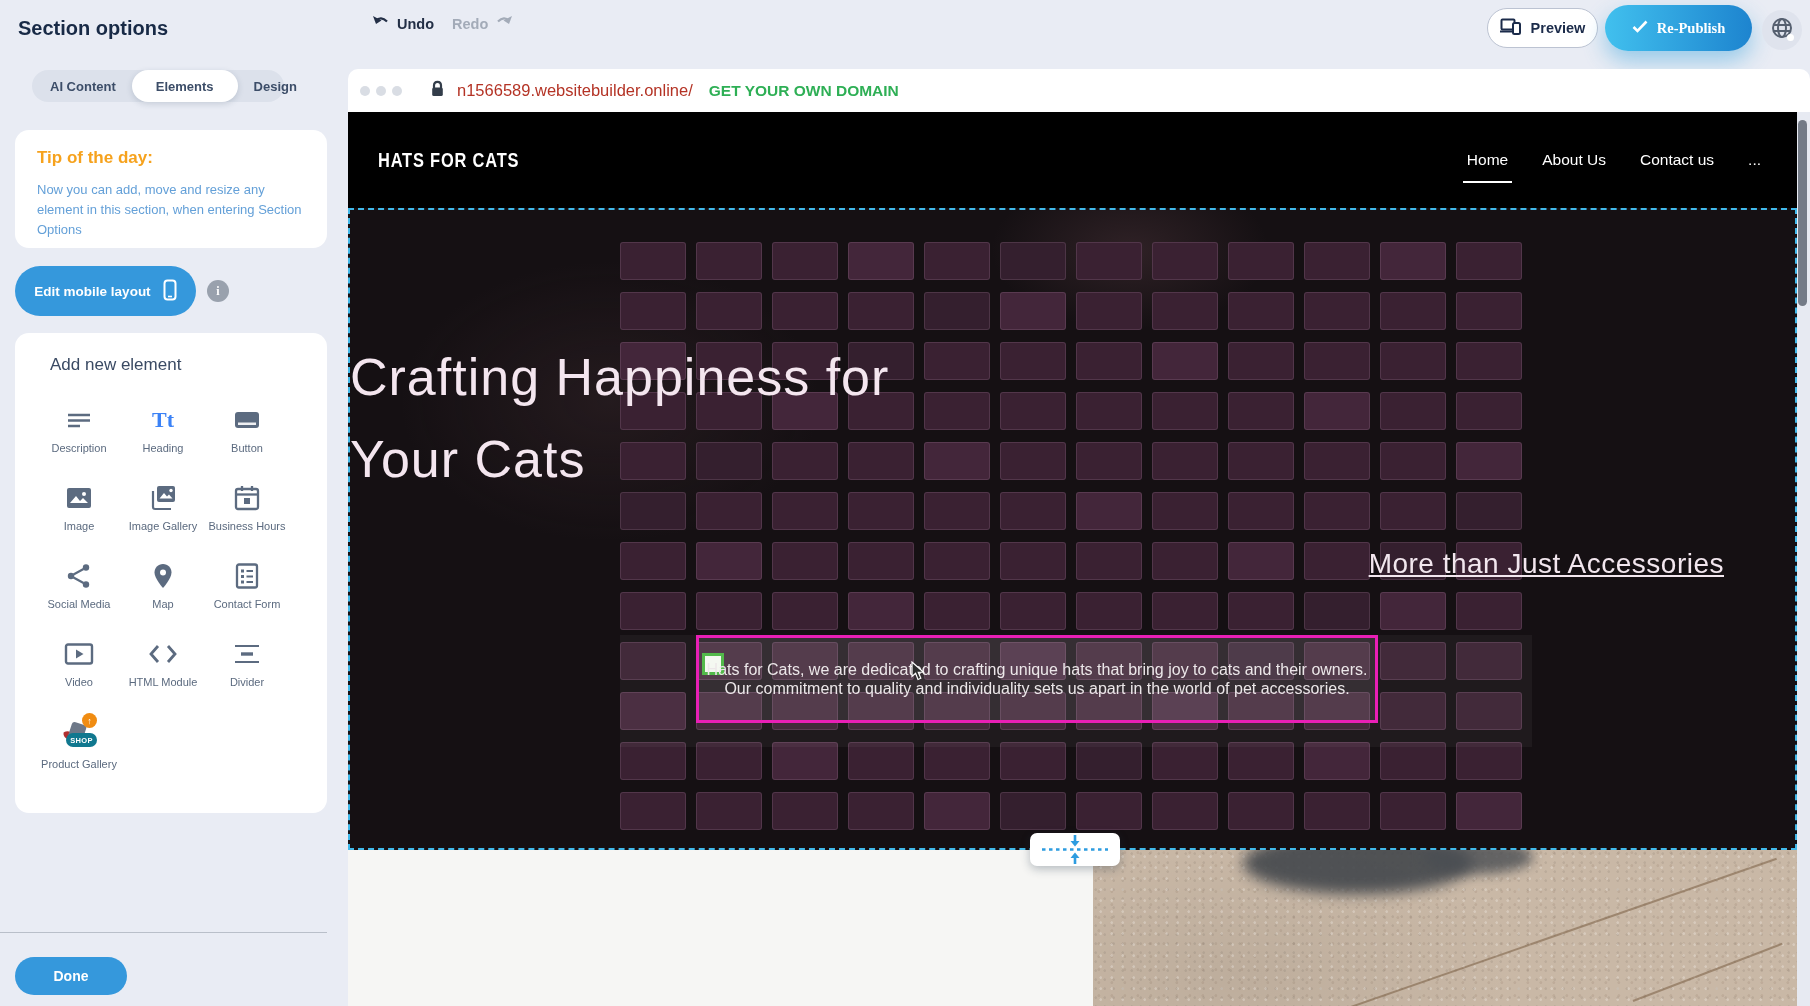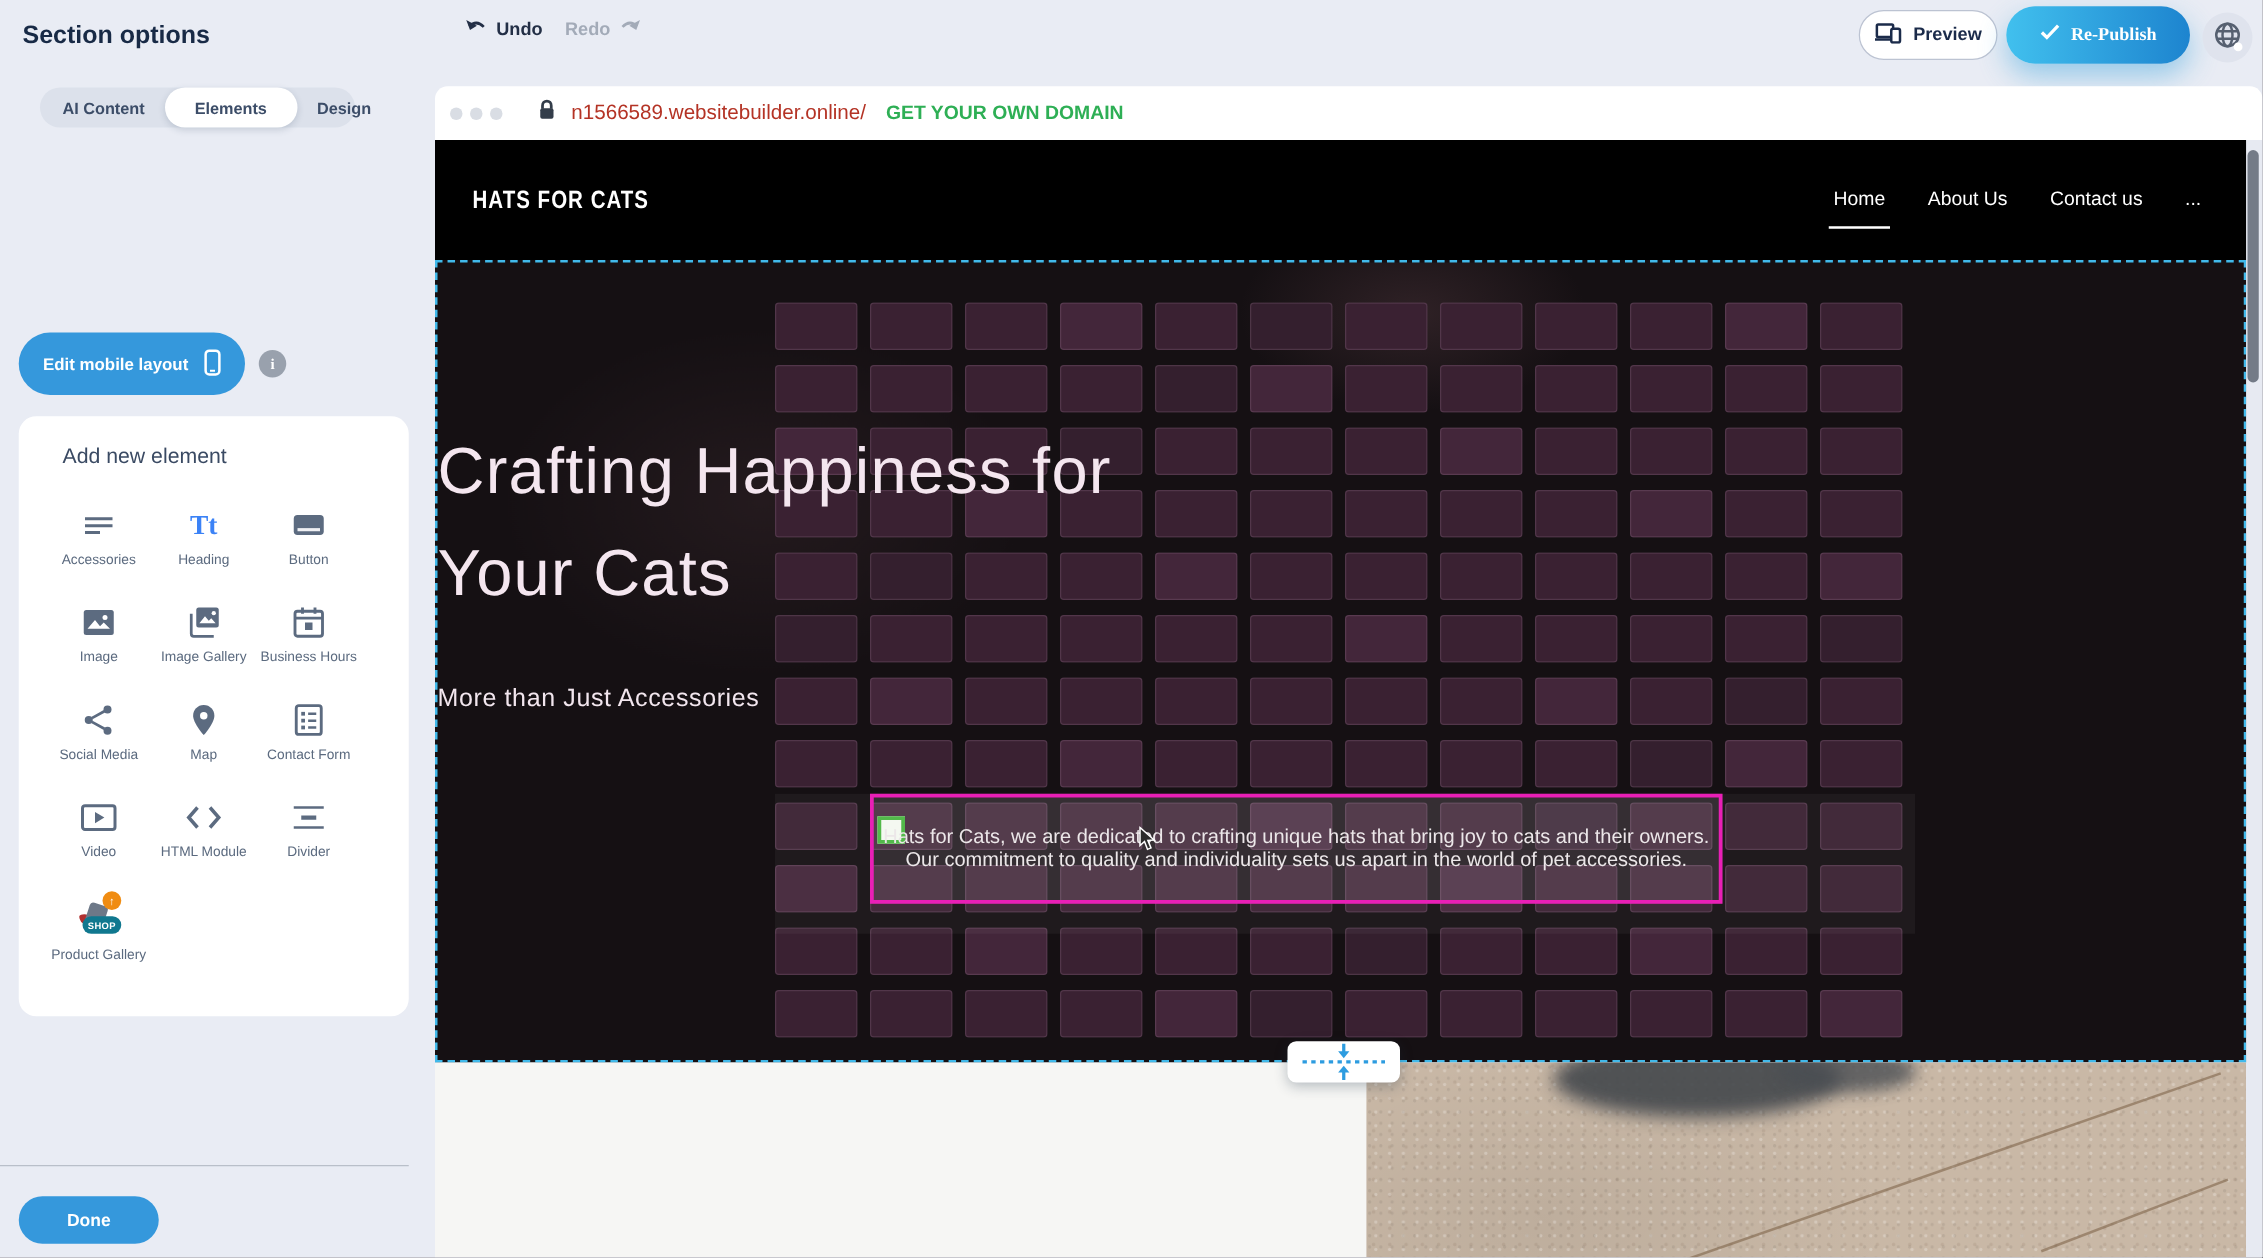--- a/index.html
+++ b/index.html
@@ -74,22 +74,22 @@
   .hero::before { content:""; position:absolute; left:640px; top:-40px; width:280px; height:160px;
     background:radial-gradient(ellipse, rgba(140,95,105,.22), transparent 70%); }
   .tiles { position:absolute; left:270px; top:32px; display:grid; grid-template-columns:repeat(12,66px);
     grid-auto-rows:38px; column-gap:10px; row-gap:12px; z-index:1; }
   .tile { background:#3a2132; border:1px solid rgba(170,130,160,.22); border-radius:3px; }
   .tile.t-light { background:#43263a; }
   .tile.t-dark { background:#341f2e; }
   .hero-band { position:absolute; left:270px; top:425px; width:912px; height:112px; background:rgba(255,255,255,.045); z-index:2; }
   .hero-heading { position:absolute; left:0; top:126px; width:1374px; text-align:left; z-index:3;
     color:#f4e6ef; font-size:52px; line-height:82px; letter-spacing:1px; font-weight:normal; }
-  .hero-sub { position:absolute; left:0; top:338px; width:1374px; text-align:left; z-index:3;
-    color:#f2e6ee; font-size:20px; letter-spacing:.5px; }
+  .hero-sub { position:absolute; left:0; top:338px; width:1374px; text-align:right; z-index:3;
+    color:#f2e6ee; font-size:28px; letter-spacing:.5px;text-decoration:underline; }
   .sel-box { position:absolute; left:346px; top:425px; width:682px; height:88px; z-index:4;
     border:3px solid #e91fb6; background:rgba(210,200,215,.12); cursor:move; }
   .sel-handle { position:absolute; left:3px; top:15px; width:22px; height:22px; background:#f4f8f1; border:3px solid #52b94a; cursor:grab; }
   .sel-text { position:absolute; left:-20px; right:-20px; top:22px; text-align:center;
     color:#ece7e9; font-size:16px; line-height:19px; white-space:nowrap; }
 
   .resize-handle { position:absolute; left:682px; top:721px; width:90px; height:33px; background:#fff;
     border-radius:7px; box-shadow:0 3px 10px rgba(30,50,70,.3); z-index:6; cursor:ns-resize;
     display:flex; align-items:center; justify-content:center; }
 
@@ -172,20 +172,24 @@
     </span>
     <span class="globe-badge"></span>
   </div>
 
   <div class="tabs">
     <div class="tab">AI Content</div>
     <div class="tab active">Elements</div>
     <div class="tab">Design</div>
   </div>
 
+  <div class="card tip-card">
+    <div class="tip-title">Tip of the day:</div>
+    <div class="tip-body">Now you can add, move and resize any element in this section, when entering Section Options</div>
+  </div>
 
   <div class="edit-mobile-btn">
     <span>Edit mobile layout</span>
     <span>
       <svg width="14" height="22" viewBox="0 0 14 22">
           <rect x="1.5" y="1.5" width="11" height="19" rx="3" fill="none" stroke="#fff" stroke-width="2"></rect>
           <path d="M5 17.5 H9" stroke="#fff" stroke-width="1.6"></path>
         </svg>
     </span>
   </div>
@@ -194,21 +198,21 @@
   <div class="card add-card">
     <div class="add-title">Add new element</div>
     <div class="elem-grid">
 
       <div class="elem">
         <span class="ticon">
           <svg width="28" height="28" viewBox="0 0 28 28">
               <path d="M3 9 H25 M3 14.5 H25 M3 20 H15" stroke="#5c6b80" stroke-width="2.4"></path>
             </svg>
         </span>
-        <span class="elem-label">Accessories</span>
+        <span class="elem-label">Description</span>
       </div>
 
       <div class="elem">
         <span class="ticon heading-glyph">Tt</span>
         <span class="elem-label">Heading</span>
       </div>
 
       <div class="elem">
         <span class="ticon">
           <svg width="28" height="28" viewBox="0 0 28 28">

